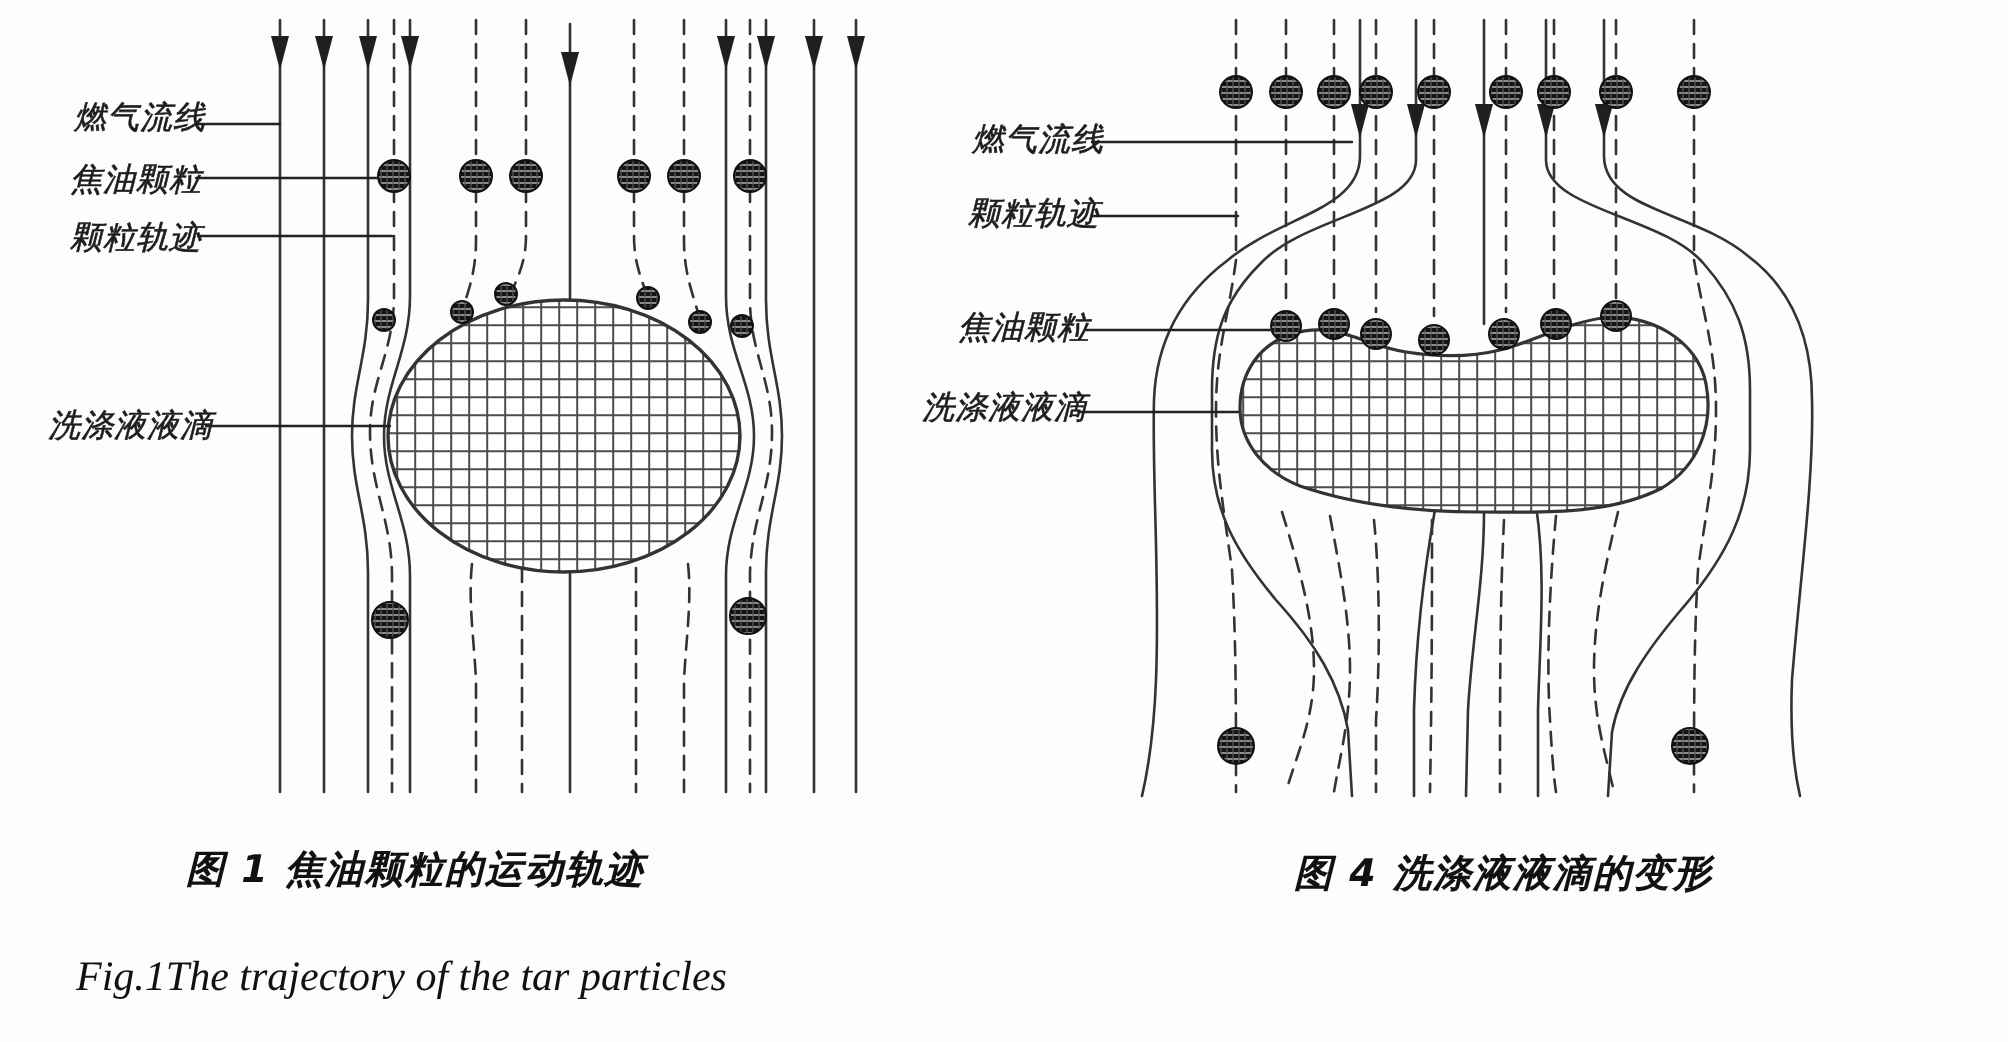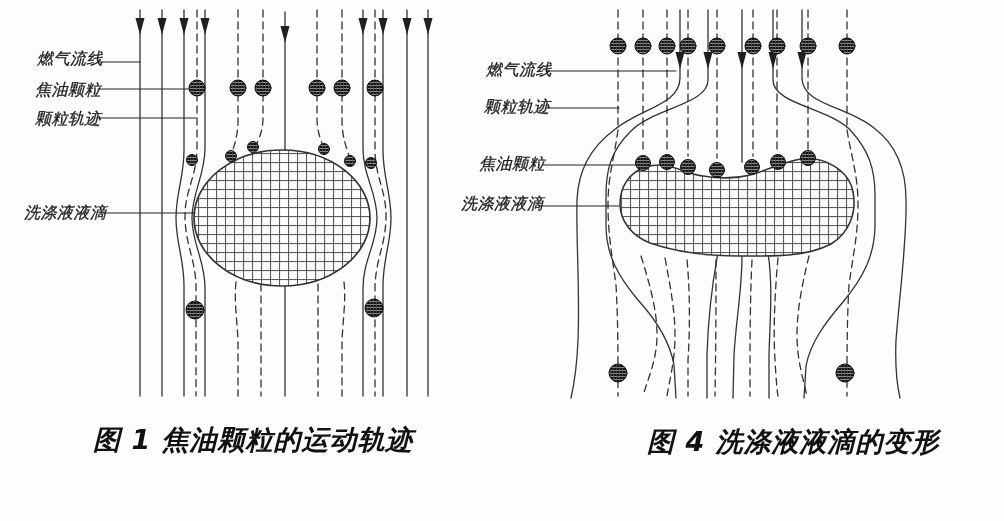--- a/index.html
+++ b/index.html
@@ -13,21 +13,21 @@
   .diagram-label{
     position:absolute;
     font-size:16px;
     color:#1d1d1d;
     letter-spacing:0.5px;
     white-space:nowrap;
     -webkit-text-stroke:0.3px #1d1d1d;
   }
   .caption-zh{
     position:absolute;
-    font-size:27px;
+    font-size:19px;
     font-weight:bold;
     color:#111;
     white-space:nowrap;
     letter-spacing:1px;
   }
   .caption-en{
     position:absolute;
     font-size:21px;
     font-family:"Liberation Serif","DejaVu Serif",serif;
     color:#111;
@@ -206,16 +206,17 @@
   <div class="diagram-label" style="left:35px;top:80px;">焦油颗粒</div>
   <div class="diagram-label" style="left:35px;top:109px;">颗粒轨迹</div>
   <div class="diagram-label" style="left:24px;top:203px;">洗涤液液滴</div>
 
   <div class="diagram-label" style="left:486px;top:60px;">燃气流线</div>
   <div class="diagram-label" style="left:484px;top:97px;">颗粒轨迹</div>
   <div class="diagram-label" style="left:479px;top:154px;">焦油颗粒</div>
   <div class="diagram-label" style="left:461px;top:194px;">洗涤液液滴</div>
 
   <div class="caption-zh" style="left:93px;top:422px;">图 1 焦油颗粒的运动轨迹</div>
+  <div class="caption-en" style="left:38px;top:476px;">Fig.1The trajectory of the tar particles</div>
 
   <div class="caption-zh" style="left:647px;top:424px;">图 4 洗涤液液滴的变形</div>
 
 </div>
 
 </body></html>

